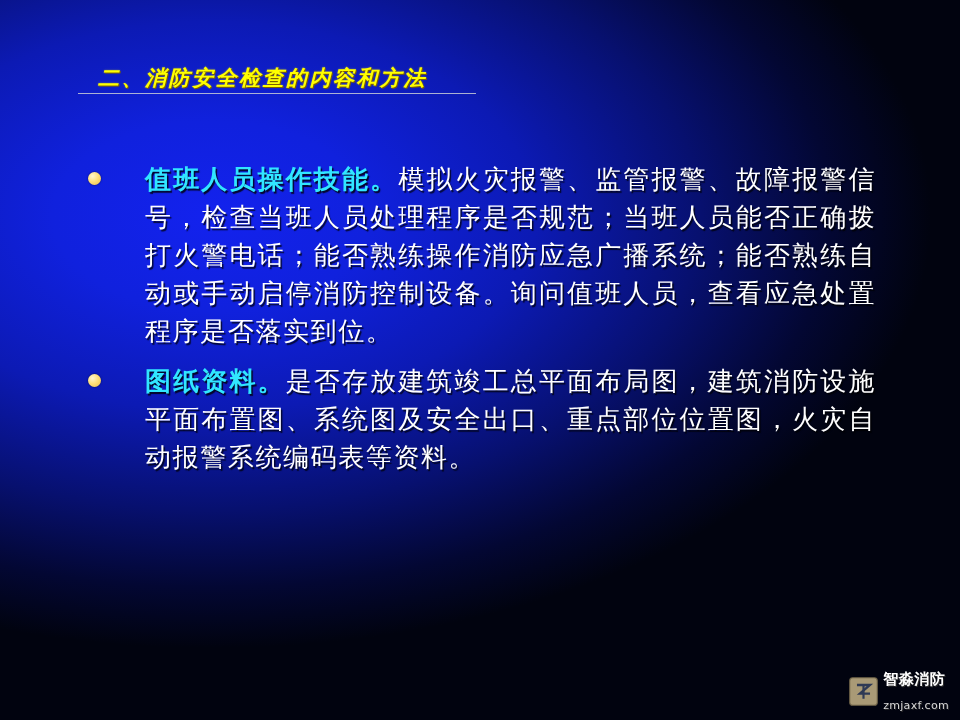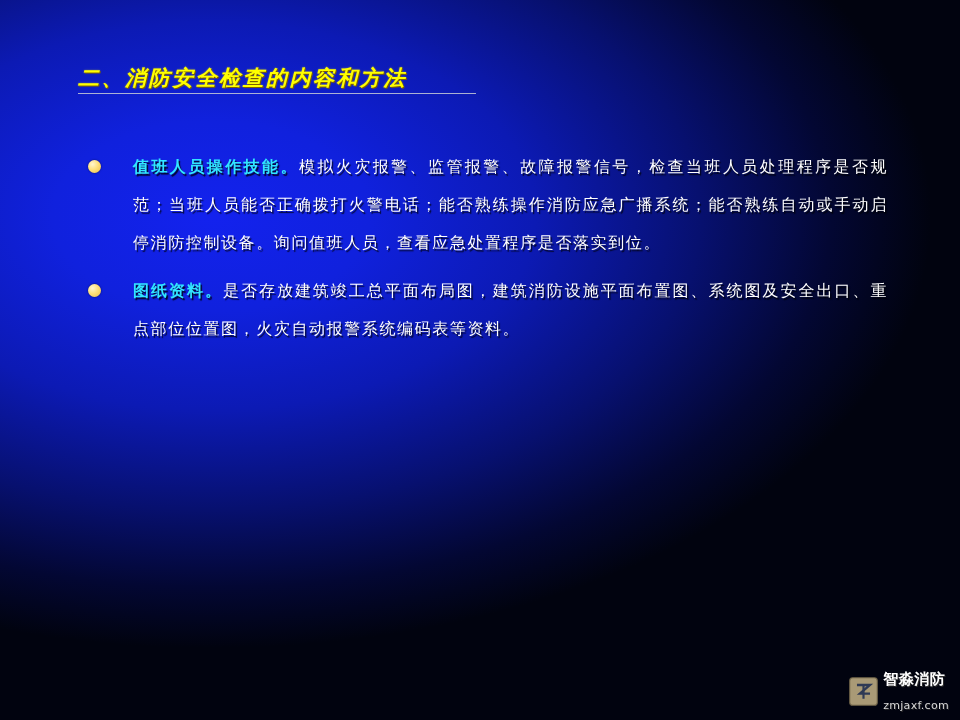--- a/index.html
+++ b/index.html
@@ -28,20 +28,21 @@
   }
   #title-text {
     color: #ffff00;
     font-weight: bold;
     font-style: italic;
     font-size: 21px;
     letter-spacing: 2.5px;
     line-height: 28px;
     white-space: nowrap;
     text-shadow: 1px 1px 0 #7a5c00, 0 0 2px rgba(255,255,0,.5);
+    margin-left: 20px;
   }
   #title-rule {
     margin-top: 1px;
     height: 1px;
     width: 398px;
     background: #c9ccd6;
     opacity: .85;
   }
 
   
@@ -59,23 +60,23 @@
     position: absolute;
     left: 0px;
     top: 12px;
     width: 13px;
     height: 13px;
     border-radius: 50%;
     background: radial-gradient(circle at 35% 32%, #fff6cf 0%, #ffe07a 45%, #e8bd4a 100%);
     box-shadow: 0 0 2px rgba(0,0,0,.6);
   }
   .bullet-para {
-    margin: 0;
+    margin: 12px;
     padding-left: 45px;
-    font-size: 16px;
+    font-size: 26px;
     line-height: 38px;
     letter-spacing: 1.6px;
     color: #ffffff;
     text-shadow: 1.5px 1.5px 1px rgba(0,0,0,.75);
     text-align: justify;
     text-justify: inter-ideograph;
   }
   .lead {
     color: #31e6ff;
     font-weight: bold;

